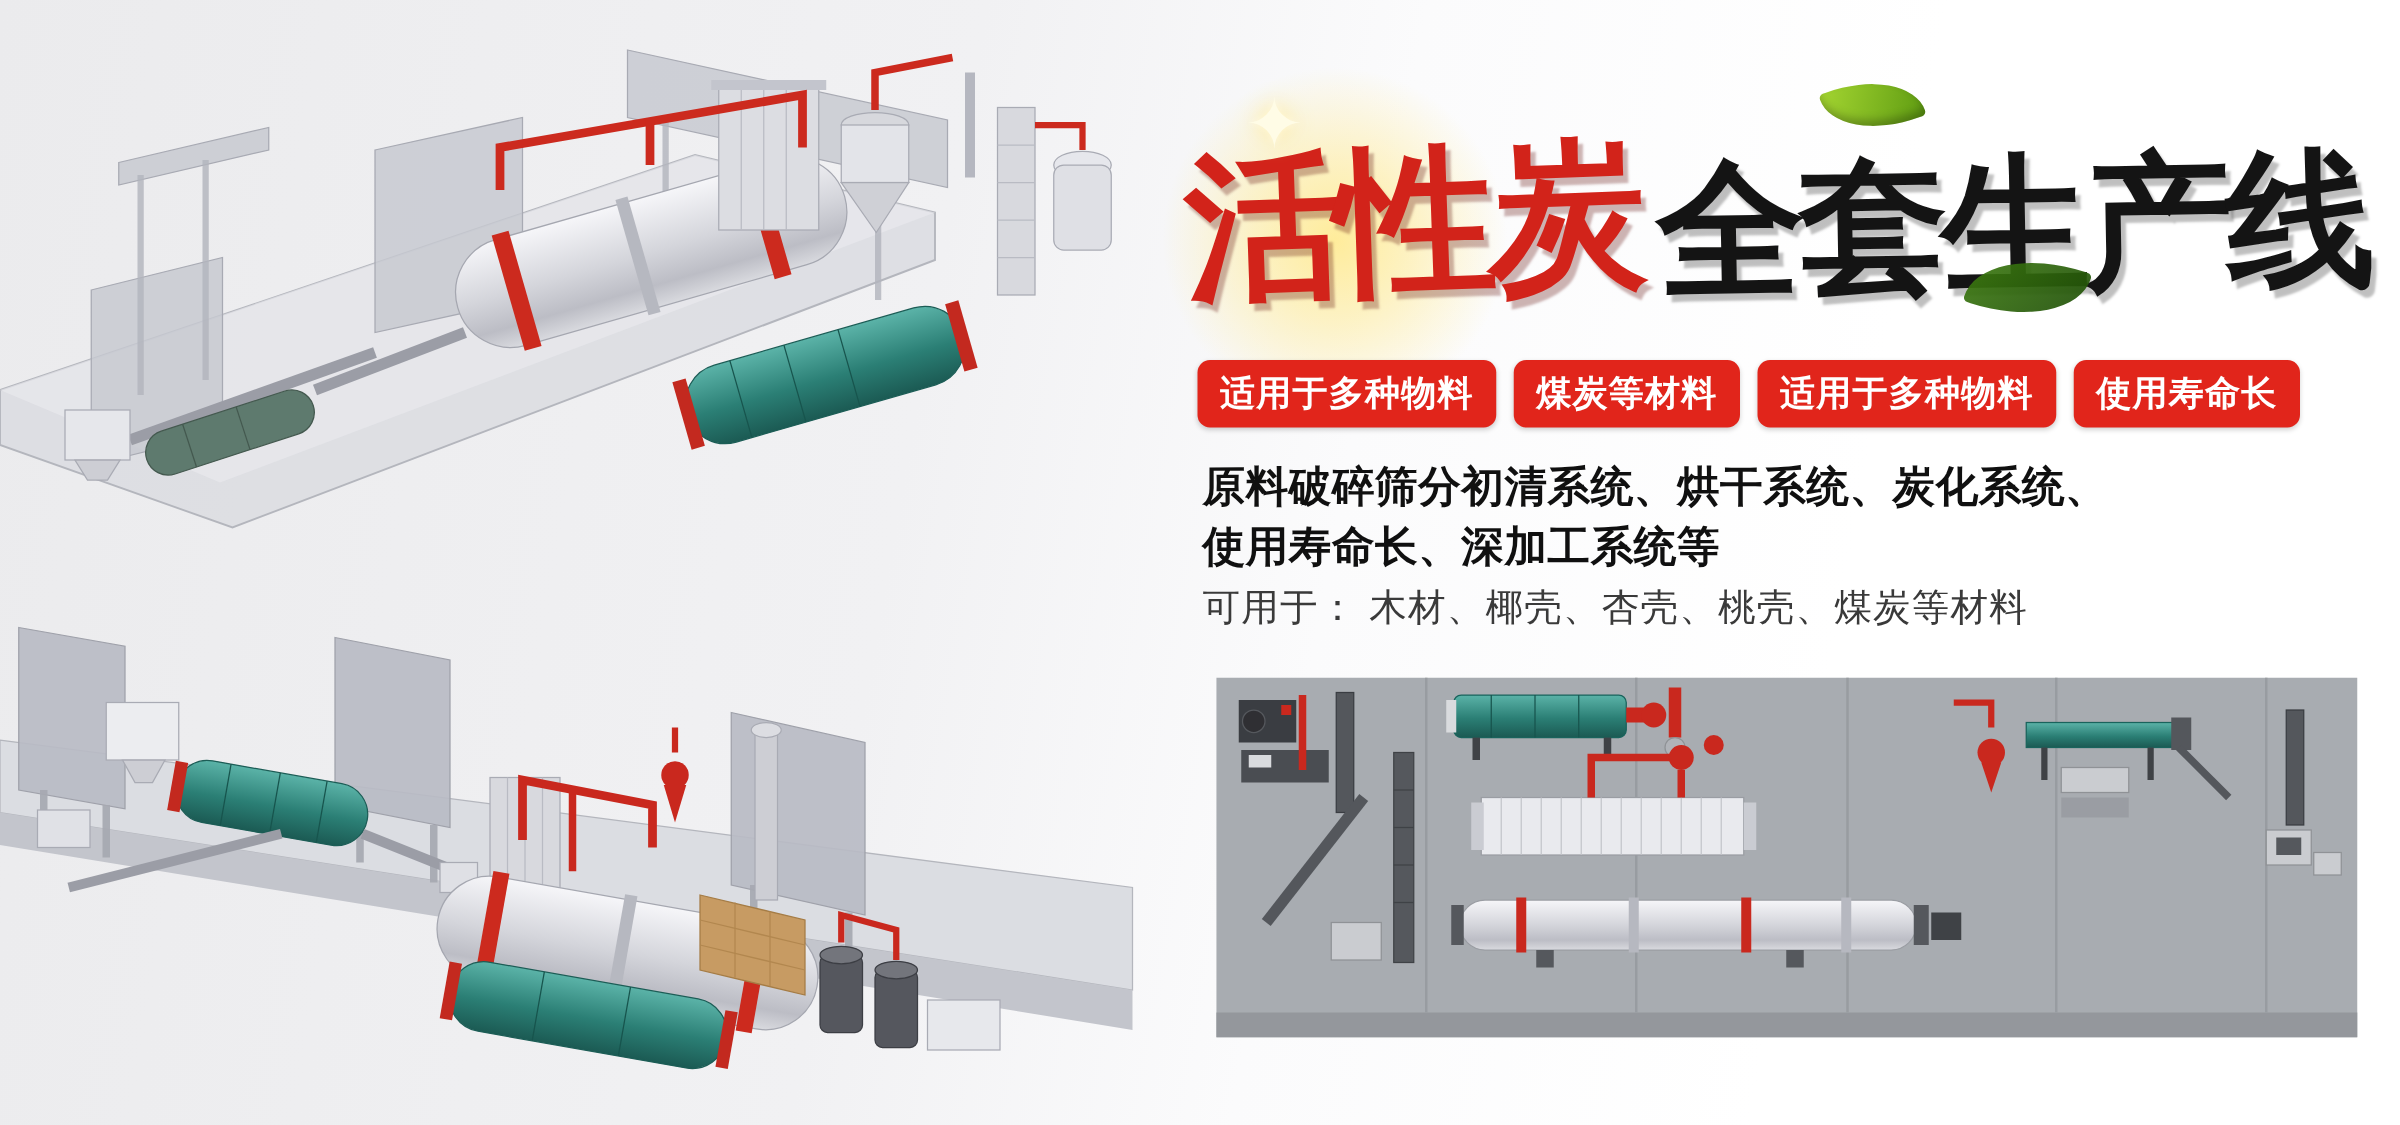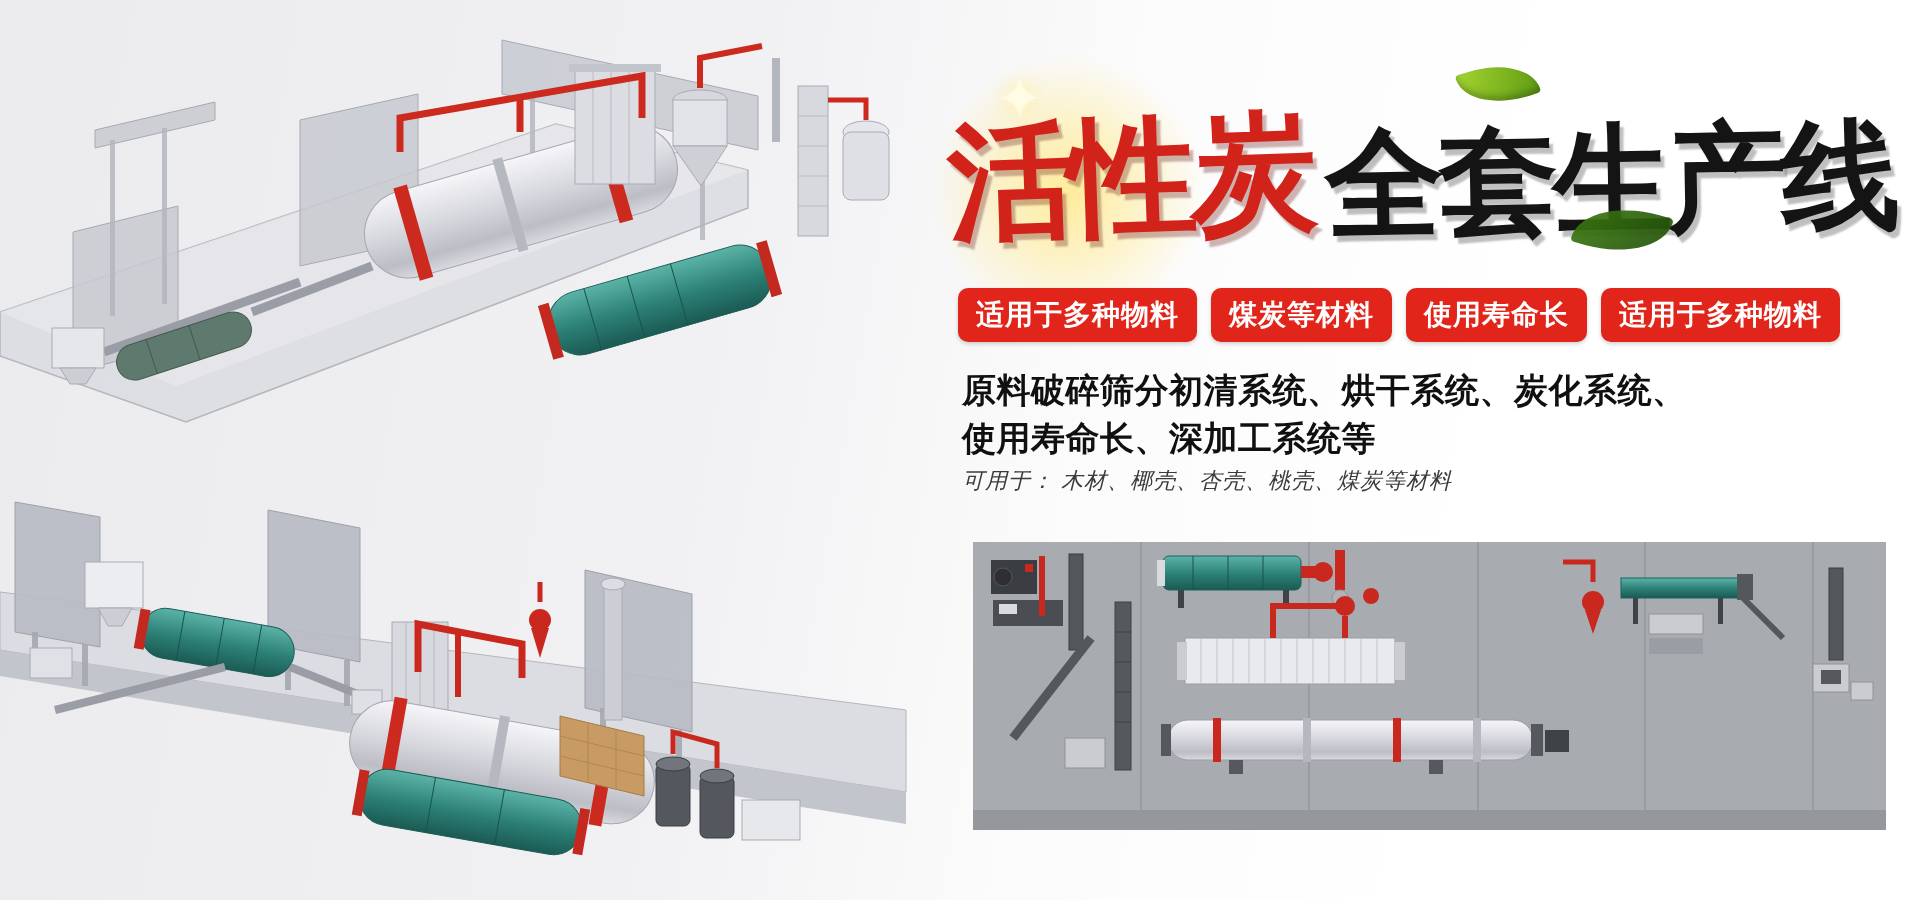--- a/index.html
+++ b/index.html
@@ -55,23 +55,22 @@
     line-height:1; padding:13px 18px; border-radius:10px; letter-spacing:1px;
     box-shadow:0 2px 4px rgba(0,0,0,0.18);
   }
 
   
   .desc {
     position:absolute; left:962px; top:366px; font-size:34px; font-weight:bold;
     color:#101010; line-height:1.42; letter-spacing:0.5px;
   }
   .usage {
-    position:absolute; left:962px; top:466px; font-size:22px; color:#3a3a3a;
+    position:absolute; left:962px; top:466px; font-size:30px; color:#3a3a3a;
     letter-spacing:1px;
-    font-style:italic;
   }
 
   
   .panorama { position:absolute; left:973px; top:542px; width:913px; height:288px; }
   .panorama svg { display:block; }
 </style>
 </head>
 <body>
 
 <div class="stage">
@@ -259,22 +258,22 @@
     <div class="leaf leaf-1"></div>
     <div class="leaf leaf-2"></div>
     <div class="title-line">
       <span class="title-red">活性炭</span><span class="title-black">全套生产线</span>
     </div>
   </div>
 
   <div class="badges">
     <span class="badge">适用于多种物料</span>
     <span class="badge">煤炭等材料</span>
+    <span class="badge">适用于多种物料</span>
     <span class="badge">使用寿命长</span>
-    <span class="badge">适用于多种物料</span>
   </div>
 
   <div class="desc">
     <div>原料破碎筛分初清系统、烘干系统、炭化系统、</div>
     <div>使用寿命长、深加工系统等</div>
   </div>
   <div class="usage">可用于： 木材、椰壳、杏壳、桃壳、煤炭等材料</div>
 
   <div class="panorama">
     <svg viewBox="0 0 913 288" width="913" height="288">

